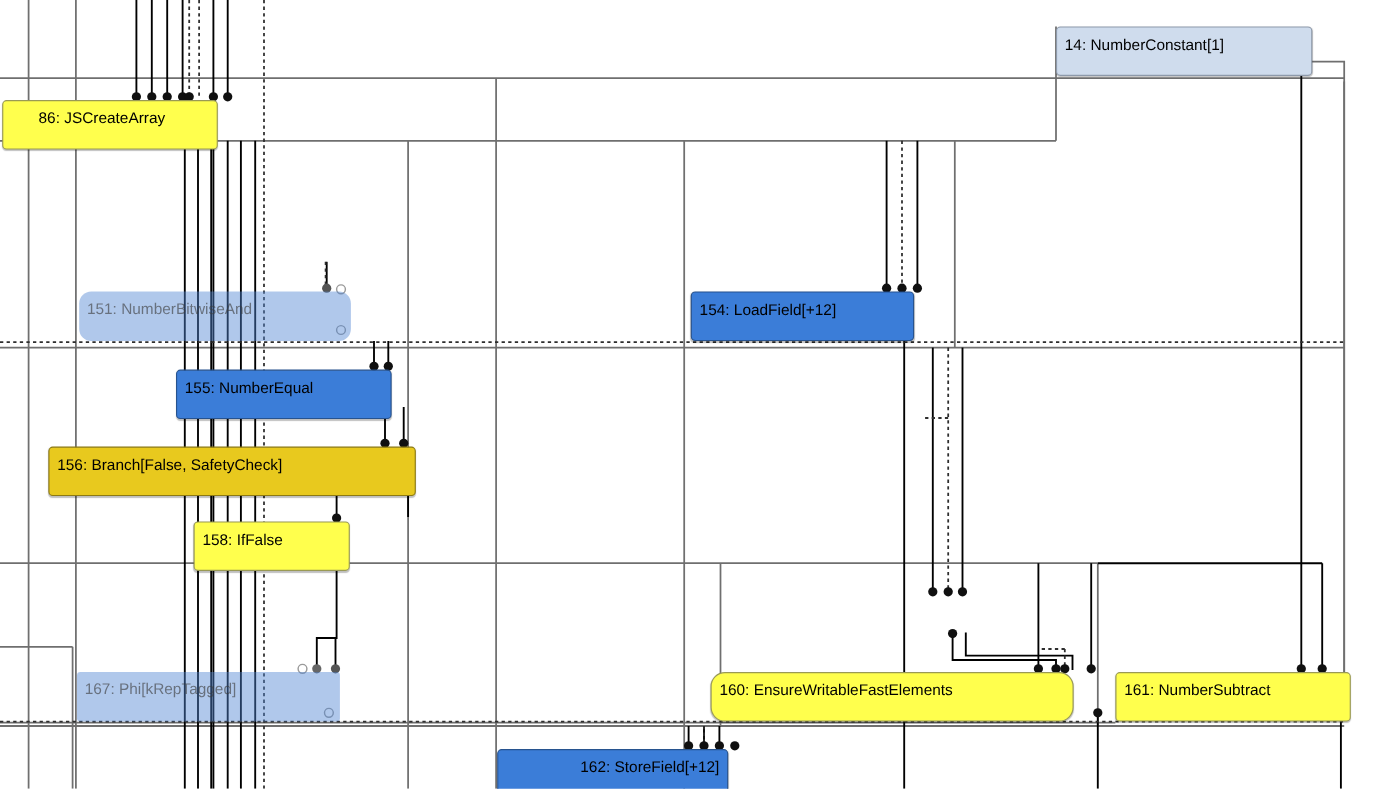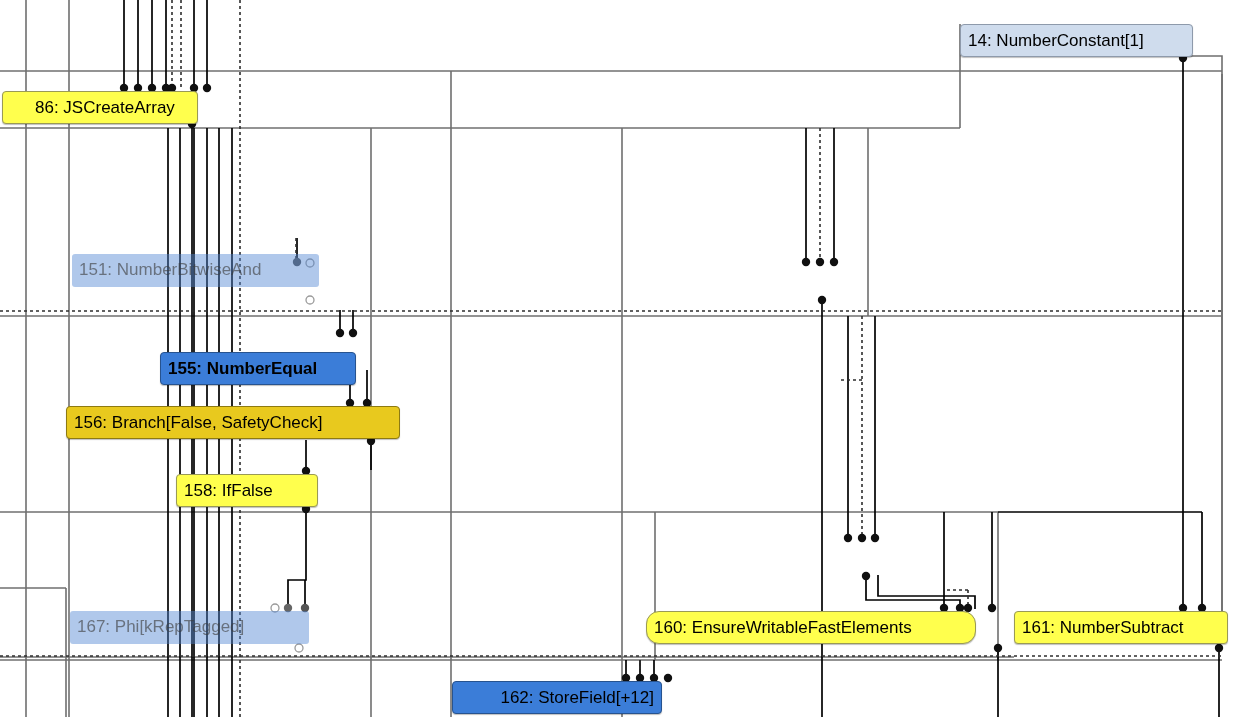--- a/index.html
+++ b/index.html
@@ -9,23 +9,23 @@
     width:1253px;height:717px;overflow:hidden;position:relative;
   }
   #graph-canvas{position:absolute;left:0;top:0;width:1253px;height:717px;}
   #node-layer{position:absolute;left:0;top:0;width:1253px;height:717px;}
 
   .gnode{
     position:absolute;
     box-sizing:border-box;
     border:1px solid #7b7b7b;
     border-radius:4px;
-    height:33px;
+    height:45px;
     line-height:31px;
-    font-size:17px;
+    font-size:14px;
     color:#000000;
     padding:0 7px;
     white-space:nowrap;
     box-shadow:0 1px 1px rgba(0,0,0,0.25);
   }
   .gnode.yellow{background:#ffff4d;border-color:#9a9a55;}
   .gnode.gold{background:#e8c91e;border-color:#8d7a12;}
   .gnode.blue{background:#3b7dd8;border-color:#27538f;}
   .gnode.paleblue{background:#cfdced;border-color:#8e9aab;}
   .gnode.faded{
@@ -198,21 +198,22 @@
     <circle cx="310" cy="263" r="4"></circle>
     <circle cx="310" cy="300" r="4"></circle>
     <circle cx="275" cy="608" r="4"></circle>
     <circle cx="299" cy="648" r="4"></circle>
   </g>
 </svg>
 
 <div id="node-layer">
     <div class="gnode paleblue" style="left: 960px; top: 24px; width: 233px;">14: NumberConstant[1]</div>
     <div class="gnode yellow" style="left: 2px; top: 91px; width: 196px; padding-left: 32px;">86: JSCreateArray</div>
-    <div class="gnode faded" style="left: 72px; top: 254px; width: 247px;">151: NumberBitwiseAnd</div>
-    <div class="gnode blue" style="left: 160px; top: 352px; width: 196px; font-weight: bold;">155: NumberEqual</div>
-    <div class="gnode gold" style="left: 44px; top: 406px; width: 334px; margin-left: 22px;">156: Branch[False, SafetyCheck]</div>
+    <div class="gnode faded" style="left: 72px; top: 265px; width: 247px; border-radius: 11px;">151: NumberBitwiseAnd</div>
+    <div class="gnode blue" style="left: 628px; top: 265px; width: 203px;">154: LoadField[+12]</div>
+    <div class="gnode blue" style="left: 160px; top: 336px; width: 196px;">155: NumberEqual</div>
+    <div class="gnode gold" style="left: 44px; top: 406px; width: 334px;">156: Branch[False, SafetyCheck]</div>
     <div class="gnode yellow" style="left: 176px; top: 474px; width: 142px;">158: IfFalse</div>
     <div class="gnode faded" style="left: 70px; top: 611px; width: 239px;">167: Phi[kRepTagged]</div>
     <div class="gnode yellow" style="left: 646px; top: 611px; width: 330px; border-radius: 13px;">160: EnsureWritableFastElements</div>
     <div class="gnode yellow" style="left: 1014px; top: 611px; width: 214px;">161: NumberSubtract</div>
     <div class="gnode blue" style="left: 452px; top: 681px; width: 210px; text-align: right;">162: StoreField[+12]</div>
   </div>
 
 </body></html>

